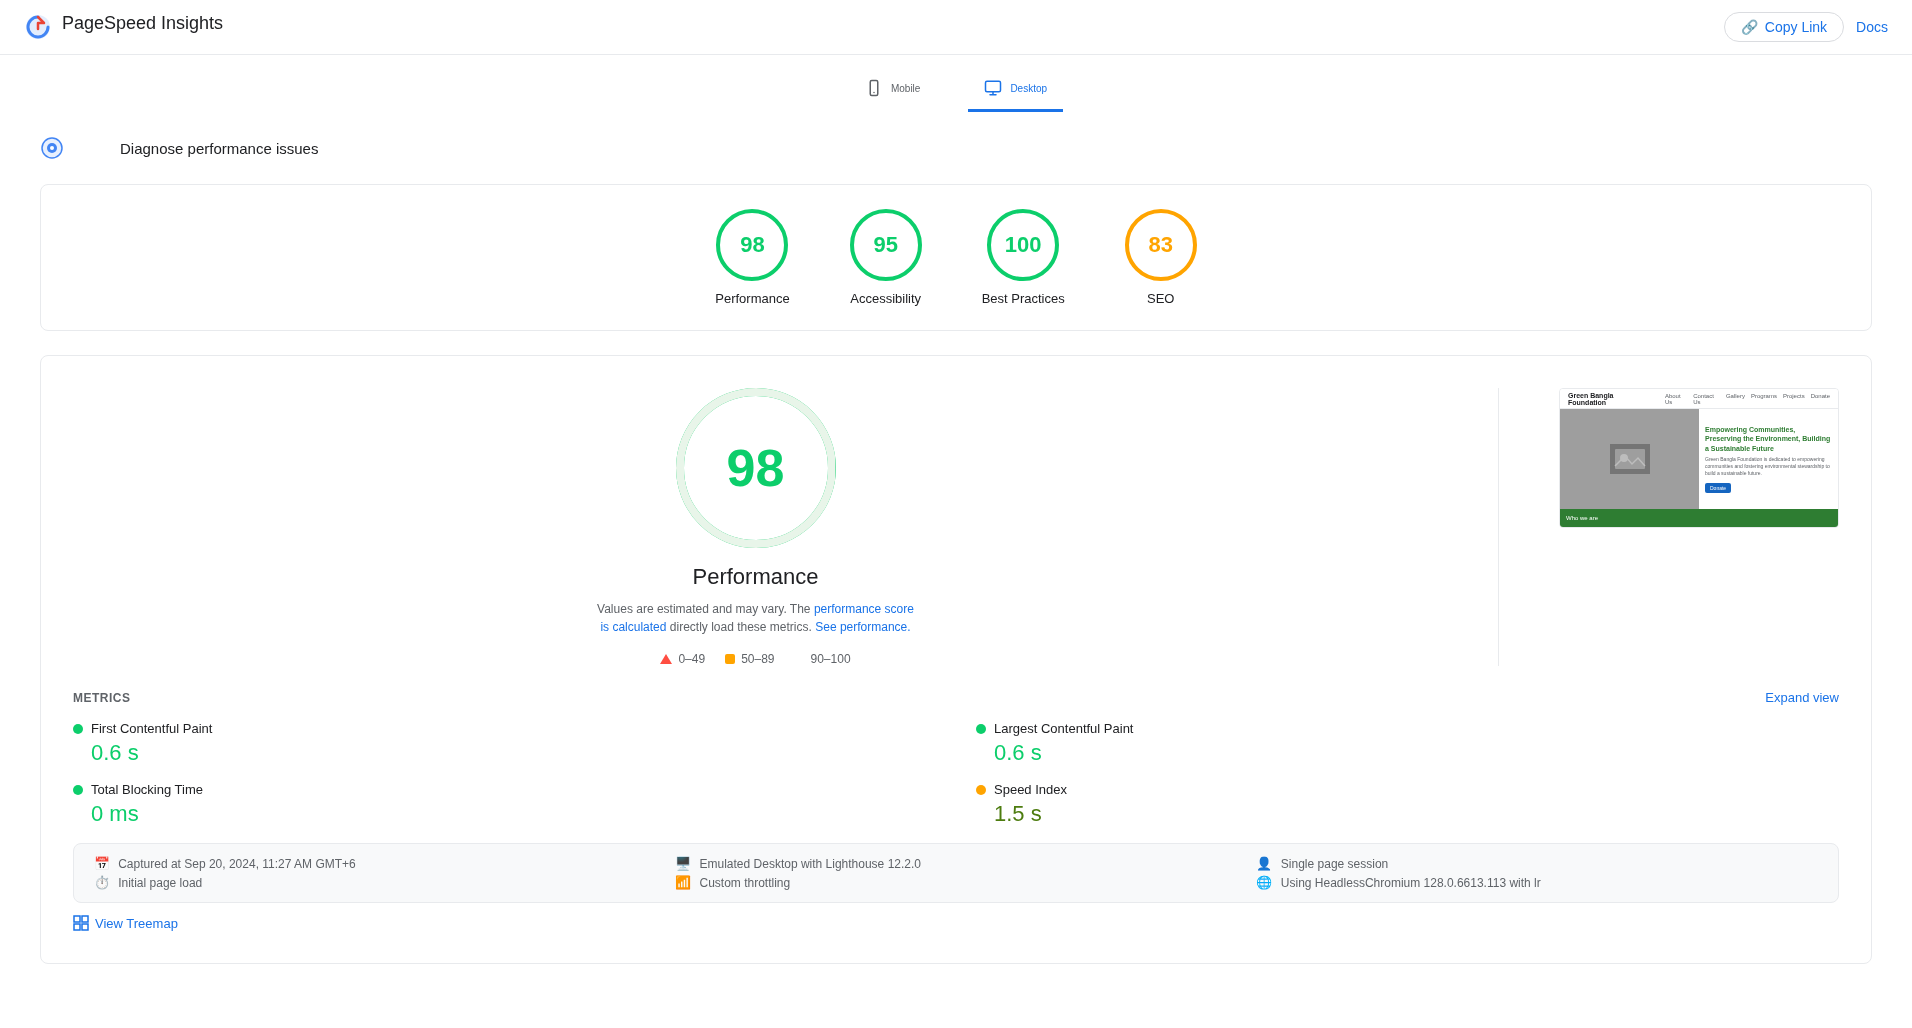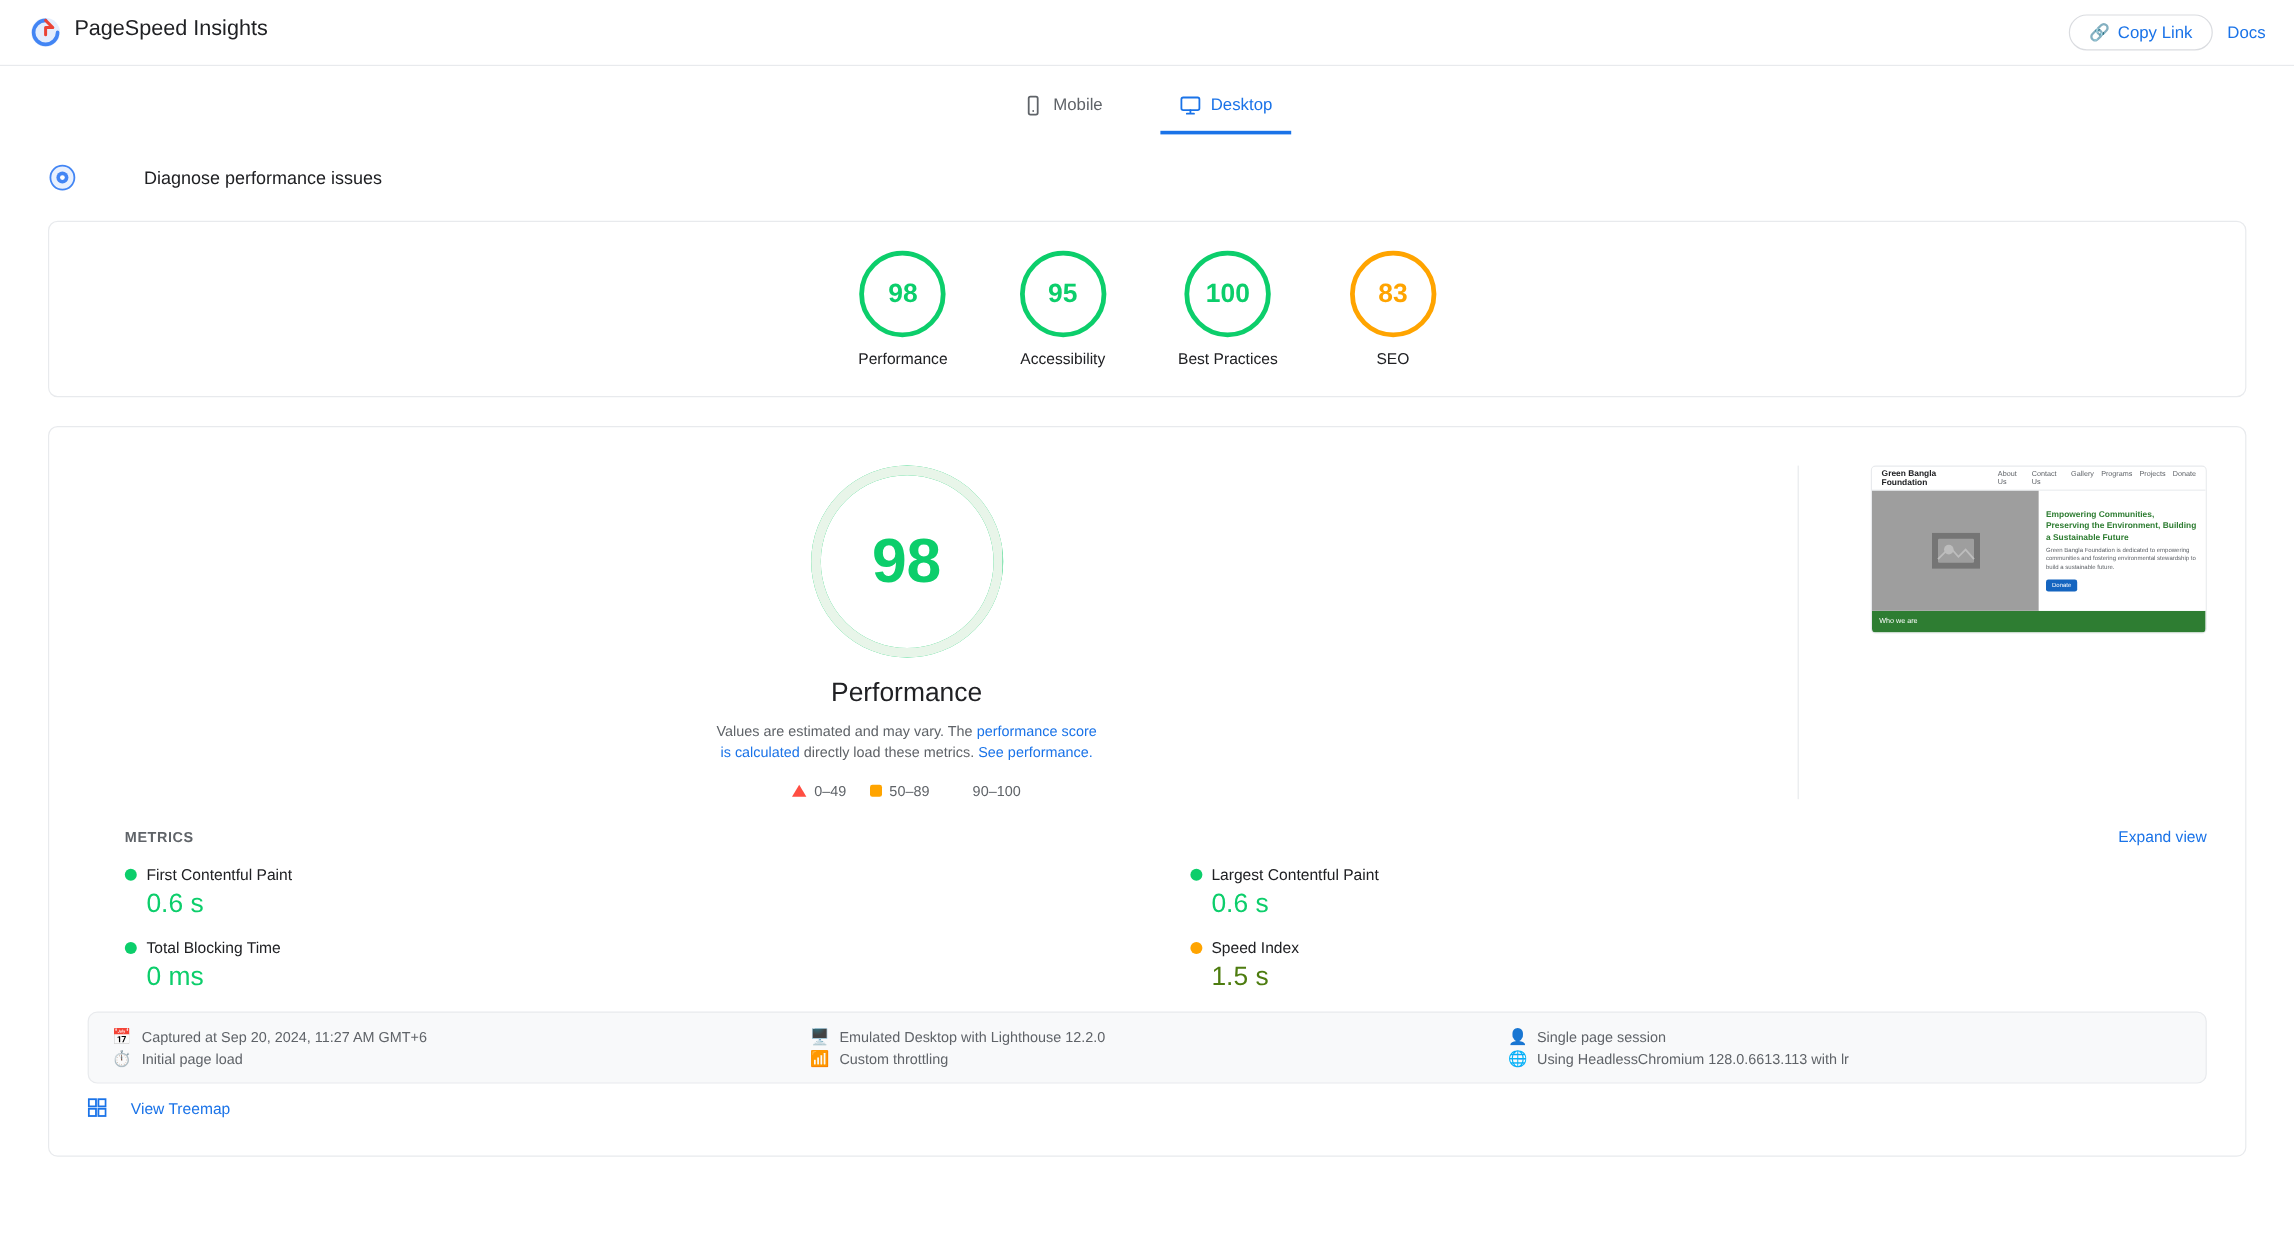--- a/index.html
+++ b/index.html
@@ -18,22 +18,22 @@
       display: flex; align-items: center; gap: 6px;
       border: 1px solid #dadce0; border-radius: 20px;
       padding: 6px 16px; font-size: 14px; color: #1a73e8;
       background: #fff; cursor: pointer;
     }
     .docs-link { color: #1a73e8; font-size: 14px; text-decoration: none; cursor: pointer; }
 
     
     .tabs-container { display: flex; justify-content: center; padding: 16px 0 0; gap: 32px; }
     .tab {
-      display: flex; align-items: flex-start; gap: 8px;
-      padding: 8px 16px 12px; font-size: 14px; font-weight: 500;
+      display: flex; align-items: center; gap: 8px;
+      padding: 8px 16px 12px; font-size: 10px; font-weight: 500;
       color: #5f6368; cursor: pointer; border-bottom: 3px solid transparent;
       text-decoration: none;
     }
     .tab.active { color: #1a73e8; border-bottom: 3px solid #1a73e8; }
     .tab-icon { width: 18px; height: 18px; }
 
     
     .main { padding: 24px 40px; }
 
     
@@ -125,21 +125,21 @@
       background: #1565c0; color: #fff; font-size: 5px;
       padding: 2px 5px; border-radius: 2px; display: inline-block; margin-top: 3px; width: fit-content;
     }
     .screenshot-footer {
       background: #2e7d32; height: 18px;
       display: flex; align-items: center; padding: 0 6px;
     }
     .screenshot-footer-text { font-size: 6px; color: #fff; }
 
     
-    .metrics-section { margin-top: 24px; margin-left: 31px; }
+    .metrics-section { margin-top: 24px; }
     .metrics-header {
       display: flex; justify-content: space-between; align-items: center;
       margin-bottom: 16px;
     }
     .metrics-title { font-size: 12px; font-weight: 600; color: #5f6368; letter-spacing: 0.5px; }
     .expand-view { font-size: 13px; color: #1a73e8; cursor: pointer; }
     .metrics-grid { display: grid; grid-template-columns: 1fr 1fr; gap: 16px 40px; }
     .metric-item { display: flex; flex-direction: column; gap: 4px; }
     .metric-label-row { display: flex; align-items: center; gap: 8px; }
     .metric-dot { width: 10px; height: 10px; border-radius: 50%; flex-shrink: 0; }
@@ -154,21 +154,21 @@
     .footer-info {
       background: #f8f9fa; border: 1px solid #e8eaed; border-radius: 8px;
       padding: 12px 20px; margin-top: 16px;
       display: grid; grid-template-columns: 1fr 1fr 1fr; gap: 4px 20px;
     }
     .footer-info-item { display: flex; align-items: center; gap: 8px; font-size: 12px; color: #5f6368; }
     .footer-icon { font-size: 13px; }
 
     
     .view-treemap {
-      display: flex; align-items: center; gap: 20px;
+      display: flex; align-items: center; gap: 6px;
       font-size: 13px; color: #1a73e8; cursor: pointer; margin-top: 12px;
     }
 
     
     ::-webkit-scrollbar { width: 6px; }
     ::-webkit-scrollbar-track { background: #f1f1f1; }
     ::-webkit-scrollbar-thumb { background: #ccc; border-radius: 3px; }
   </style>
 </head>
 <body>

